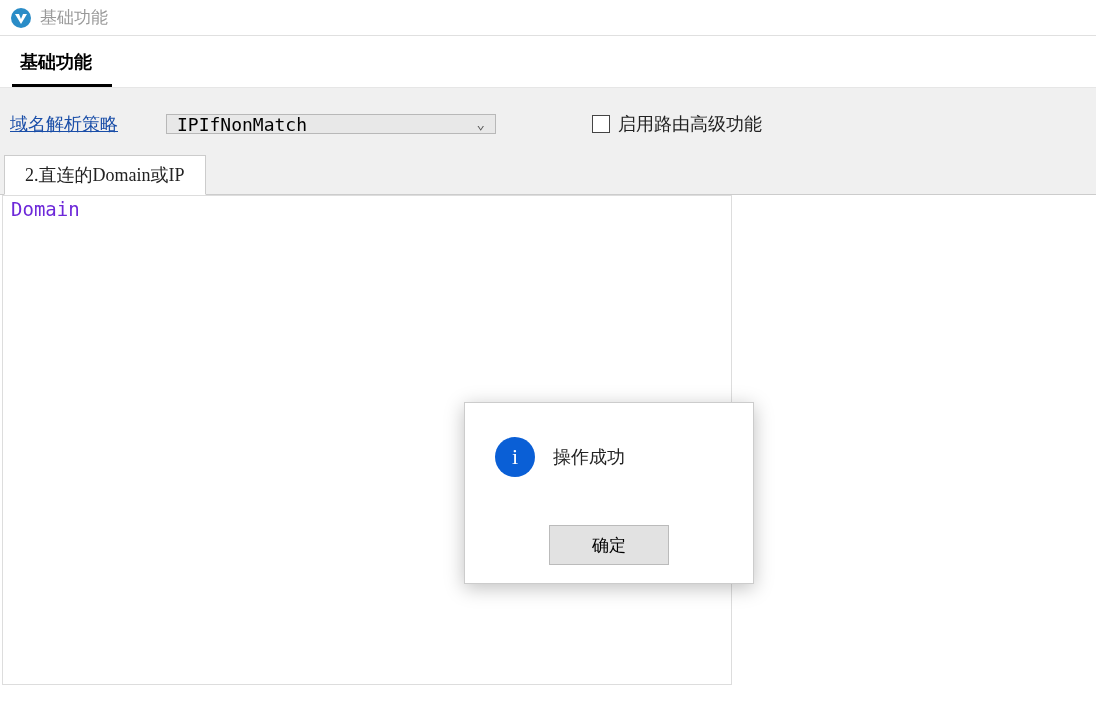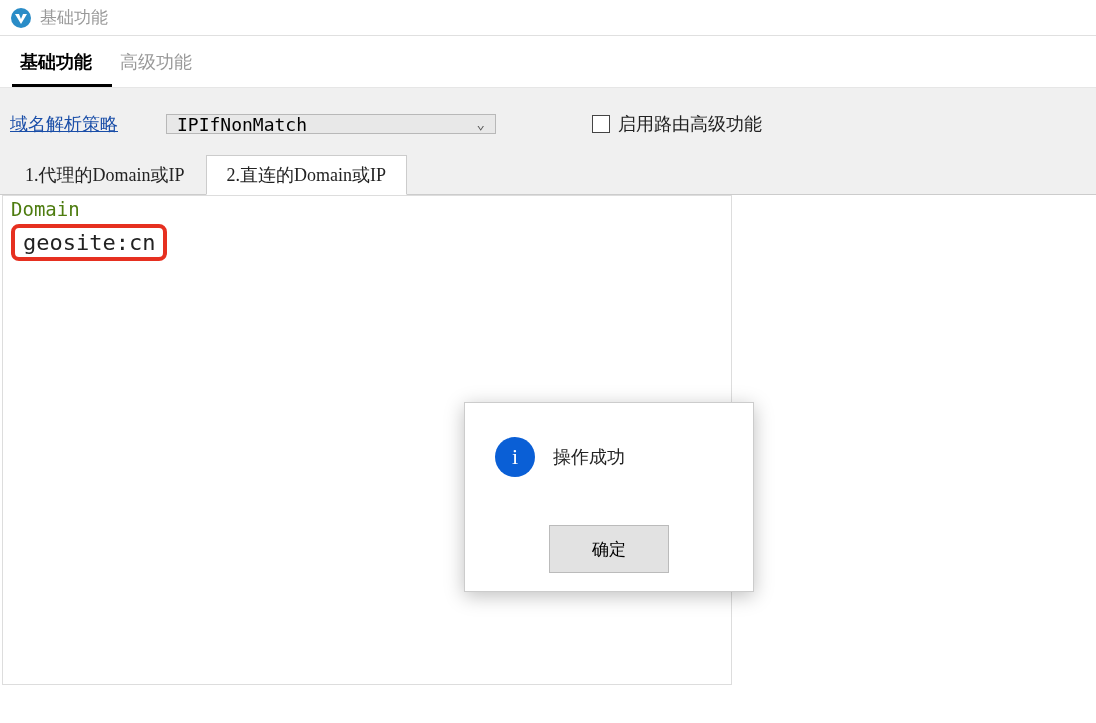--- a/index.html
+++ b/index.html
@@ -138,21 +138,21 @@
       margin: 0 2px;
       position: relative;
     }
     .panel-left {
       flex: 0 0 730px;
     }
     .panel-title {
       font-family: "Consolas", "SimSun", monospace;
       font-size: 19px;
       padding: 2px 8px;
-      color: #4d7c0f;
+      color: #6d28d9;
     }
     .panel-input {
       position: absolute;
       top: 28px;
       left: 8px;
       border: 4px solid #e63020;
       border-radius: 8px;
       padding: 2px 8px;
       font-family: "Consolas", monospace;
       font-size: 22px;
@@ -212,21 +212,21 @@
       font-size: 18px;
       color: #222;
     }
     .dialog-footer {
       display: flex;
       justify-content: center;
       padding: 8px 0 18px 0;
     }
     .ok-btn {
       width: 120px;
-      height: 48px;
+      height: 40px;
       background: #e2e2e2;
       border: 1px solid #bbb;
       font-size: 17px;
       cursor: pointer;
     }
   </style>
 </head>
 <body>
 
 <div class="titlebar">
@@ -234,44 +234,41 @@
     <svg viewBox="0 0 22 22">
       <circle cx="11" cy="11" r="10" fill="#2a8cc7"></circle>
       <path d="M 5 7 L 11 17 L 17 7 L 13 7 L 11 12 L 9 7 Z" fill="#fff"></path>
     </svg>
   </span>
   <span class="titlebar-text">基础功能</span>
 </div>
 
 <div class="maintabs">
   <div class="maintab active">基础功能</div>
-  <div class="maintab">高级功能</div>
 </div>
 
 <div class="toolbar">
   <a href="#" class="toolbar-label">域名解析策略</a>
   <div class="dropdown">
     <span>IPIfNonMatch</span>
     <span class="dropdown-chevron">⌄</span>
   </div>
   <label class="checkbox-wrap">
     <span class="checkbox-box"></span>
     <span class="checkbox-label">启用路由高级功能</span>
   </label>
 </div>
 
 <div class="subtabs">
-  <div class="subtab">1.代理的Domain或IP</div>
   <div class="subtab active">2.直连的Domain或IP</div>
 </div>
 
 <div class="panels">
   <div class="panel panel-left">
     <div class="panel-title">Domain</div>
-    <div class="panel-input">geosite:cn</div>
   </div>
 </div>
 
 <div class="dialog">
   <div class="dialog-body">
     <span class="info-icon">i</span>
     <span class="dialog-msg">操作成功</span>
   </div>
   <div class="dialog-footer">
     <button class="ok-btn">确定</button>

